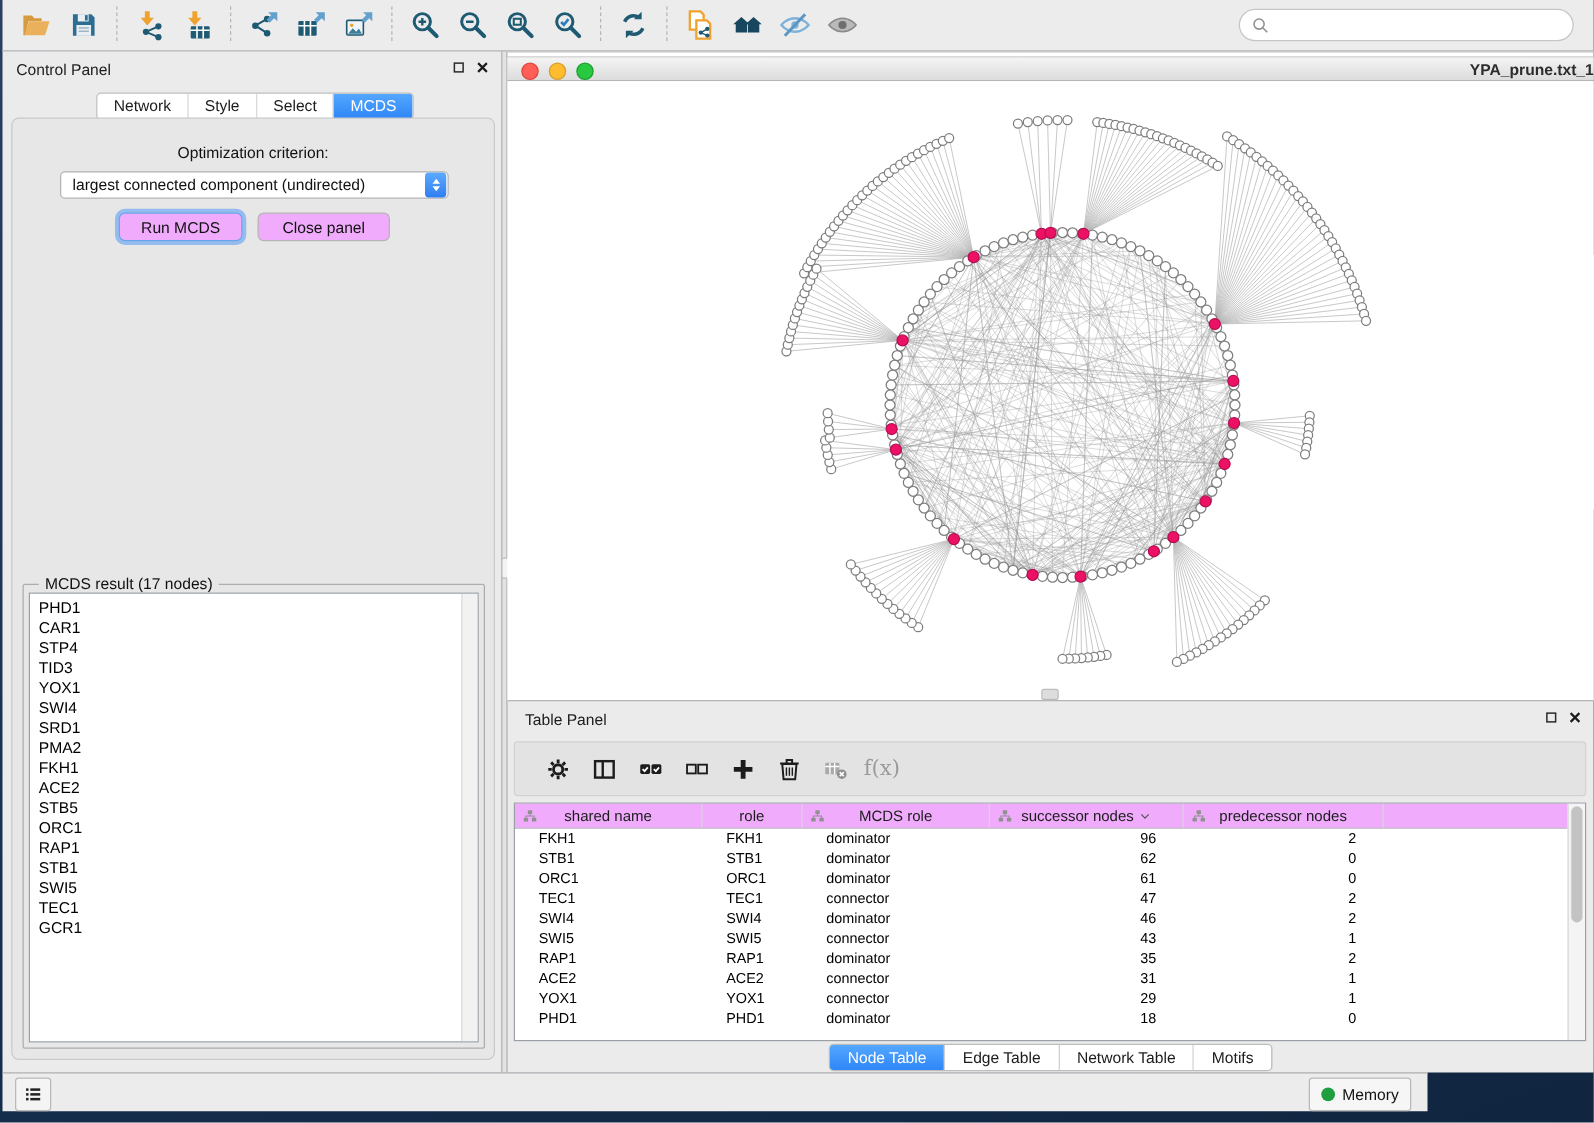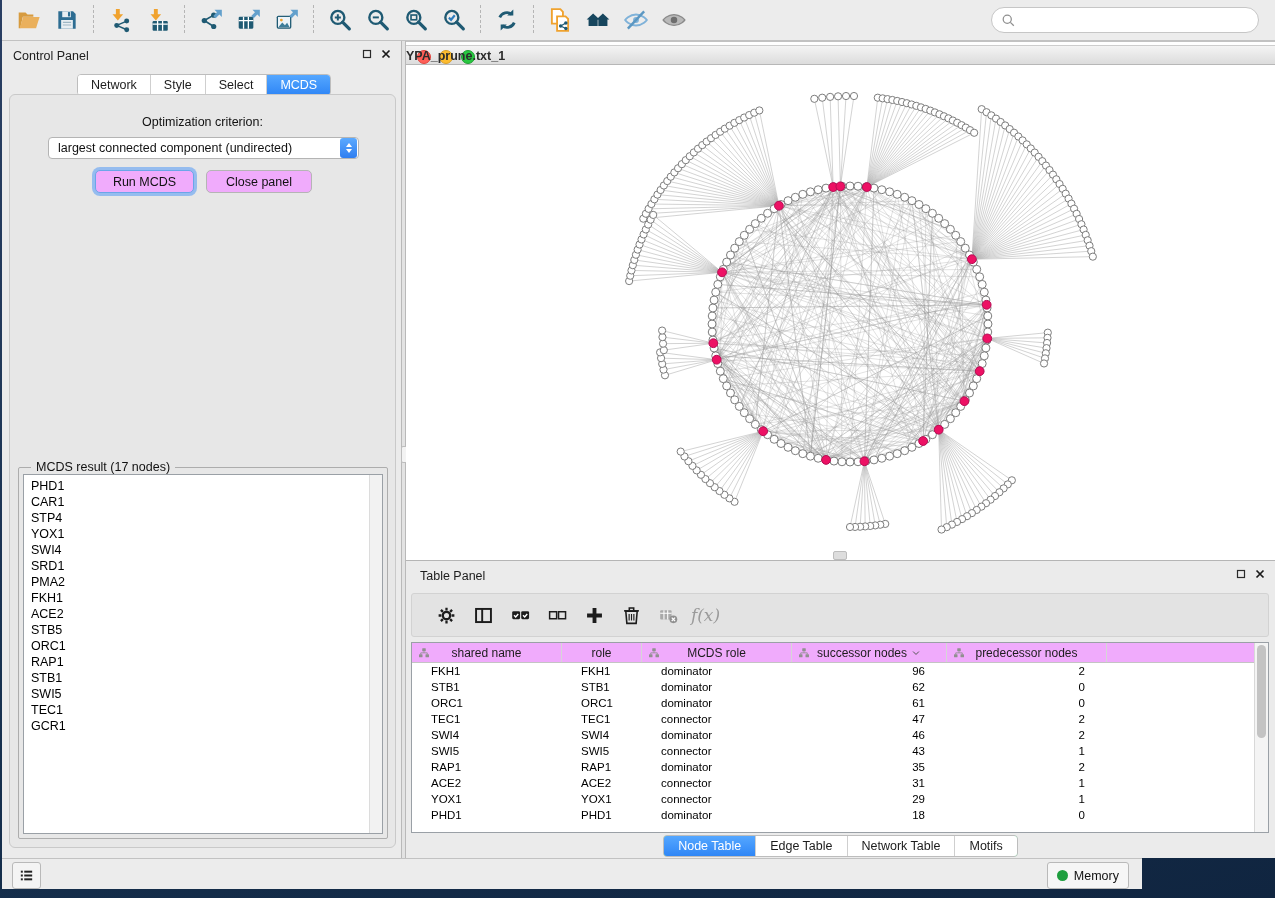--- a/index.html
+++ b/index.html
@@ -53,30 +53,30 @@
   .grip-h{position:absolute;width:12px;height:7px;background:#ddd;border:1px solid #bdbdbd;border-radius:2px;}
 
   
   #net-win{left:406px;top:41px;width:869px;height:519px;background:#fff;border-top:1px solid #c2c2c2;}
   #net-titlebar{position:absolute;left:0;top:3px;width:100%;height:20px;background:linear-gradient(#f4f4f4,#dcdcdc);border-top:1px solid #cdcdcd;border-bottom:1px solid #b7b7b7;box-sizing:border-box;}
   .traffic{position:absolute;top:4px;display:flex;gap:8px;left:11px;}
   .traffic span{width:12px;height:12px;border-radius:50%;display:block;}
   .tl-red{background:#ff5f57;border:.5px solid #e0443e;}
   .tl-yellow{background:#febc2e;border:.5px solid #d8a02a;}
   .tl-green{background:#28c840;border:.5px solid #1f9e33;}
-  #net-title{position:absolute;left:0;right:0;top:3px;text-align:left;font-size:12.5px;font-weight:700;color:#2c2c2c;}
+  #net-title{position:absolute;left:0;right:0;top:3px;text-align:right;font-size:12.5px;font-weight:700;color:#2c2c2c;}
   #net-canvas{position:absolute;left:0;top:23px;width:869px;height:496px;background:#fff;}
   #graph-svg{position:absolute;left:0;top:0;}
 
   
   #table-panel{left:406px;top:560px;width:869px;height:298px;background:#ebebeb;border-top:1px solid #b5b5b5;}
   #tp-toolbar{position:absolute;left:5px;top:32px;width:858px;height:44px;background:#e3e3e3;border:1px solid #d2d2d2;border-radius:3px;display:flex;align-items:center;padding-left:16px;box-sizing:border-box;}
   .tp-btn{width:37px;height:34px;display:flex;align-items:center;justify-content:center;}
   .tp-btn svg{width:21px;height:21px;}
-  .fx{font-family:"DejaVu Serif",serif;font-style:italic;font-size:17px;color:#9a9a9a;}
+  .fx{font-family:"DejaVu Serif",serif;font-size:17px;color:#9a9a9a;}
   #tbl{position:absolute;left:5px;top:81px;width:858px;height:191px;background:#fff;border:1px solid #9aa0a6;box-sizing:border-box;}
   #tbl-header{display:flex;height:19px;border-bottom:1px solid #c4c4c4;background:#f0abfc;}
   .th{display:flex;align-items:center;justify-content:center;gap:4px;font-size:12px;color:#1c1c1c;border-right:1px solid #d6d6d6;box-sizing:border-box;position:relative;}
   .th svg.colicon{width:12px;height:12px;position:absolute;left:6px;}
   .th svg.sorticon{width:10px;height:10px;}
   .tr{display:flex;height:16px;align-items:center;}
   .td{font-size:11.5px;color:#000;box-sizing:border-box;white-space:nowrap;overflow:hidden;}
   .td.left{padding-left:19px;text-align:left;}
   .td.right{padding-right:22px;text-align:right;}
   #tbl-scroll{position:absolute;right:0;top:0;width:13px;height:100%;background:#f4f4f4;border-left:1px solid #d8d8d8;}
@@ -280,20 +280,21 @@
       </div>
       <button class="mac-btn" id="run-btn">Run MCDS</button>
       <button class="mac-btn" id="close-panel-btn">Close panel</button>
       <div id="mcds-group">
         <span id="mcds-group-label">MCDS result (17 nodes)</span>
         <div id="mcds-listbox">
           <ul id="mcds-list">
               <li>PHD1</li>
               <li>CAR1</li>
               <li>STP4</li>
+              <li>TID3</li>
               <li>YOX1</li>
               <li>SWI4</li>
               <li>SRD1</li>
               <li>PMA2</li>
               <li>FKH1</li>
               <li>ACE2</li>
               <li>STB5</li>
               <li>ORC1</li>
               <li>RAP1</li>
               <li>STB1</li>

